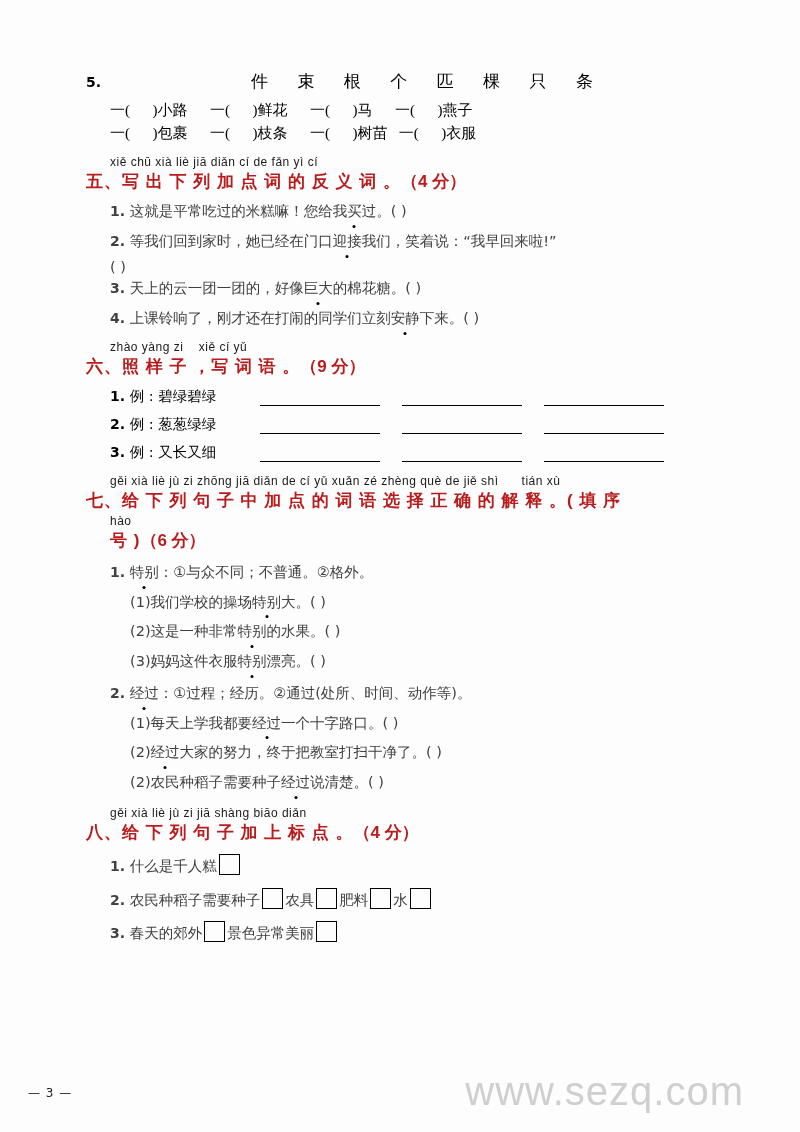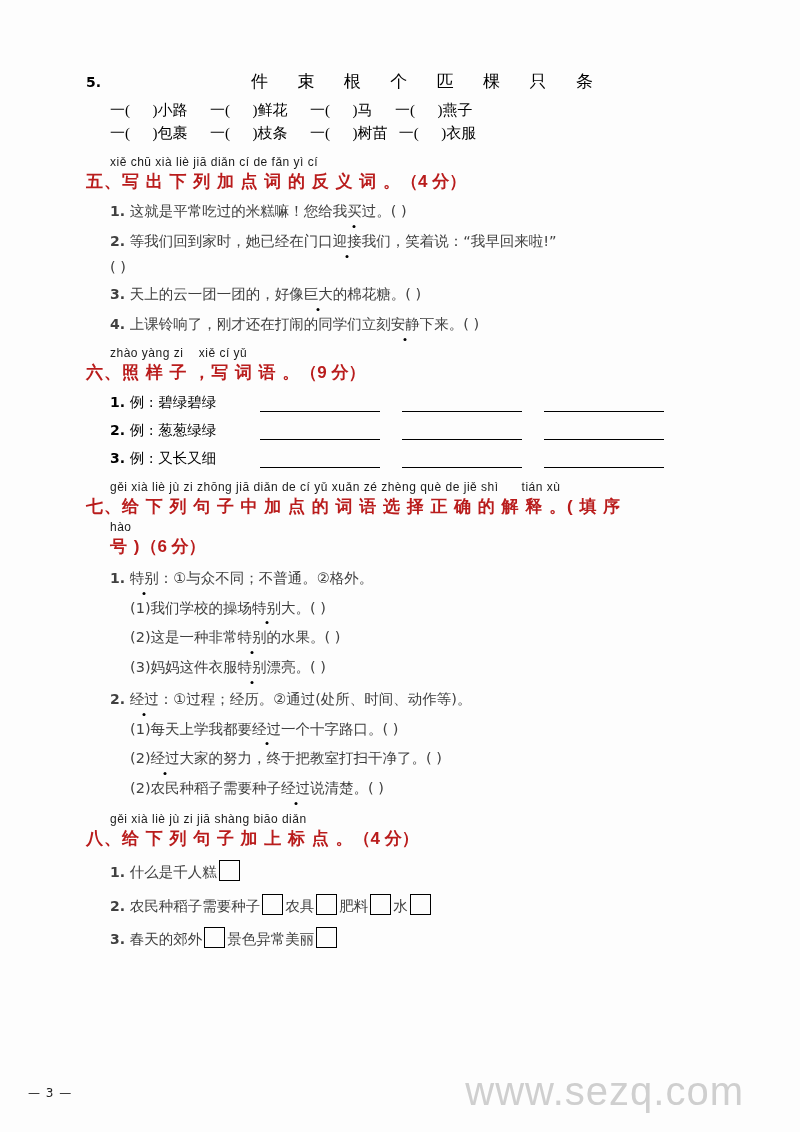--- a/index.html
+++ b/index.html
@@ -108,21 +108,21 @@
     border: 1px solid #000;
     vertical-align: -4px;
     margin: 0 2px;
   }
   .indent {
     margin-left: 24px;
   }
   .indent2 {
     margin-left: 44px;
   }
-  .mt6 { margin-top: 6px; }
+  .mt6 { }
   .mt8 { margin-top: 8px; }
   .mt10 { margin-top: 10px; }
   .mt12 { margin-top: 12px; }
   .examples .ex-row {
     display: flex;
     align-items: flex-end;
     margin-top: 9px;
   }
   .examples .ex-label {
     width: 150px;

